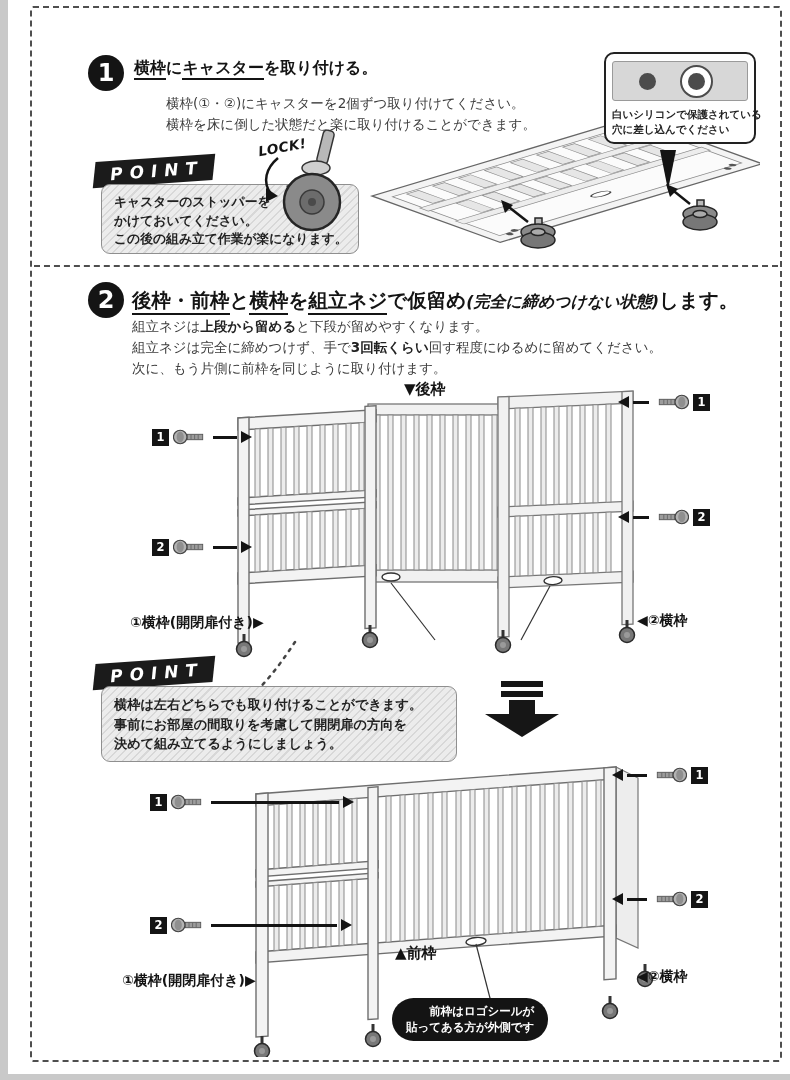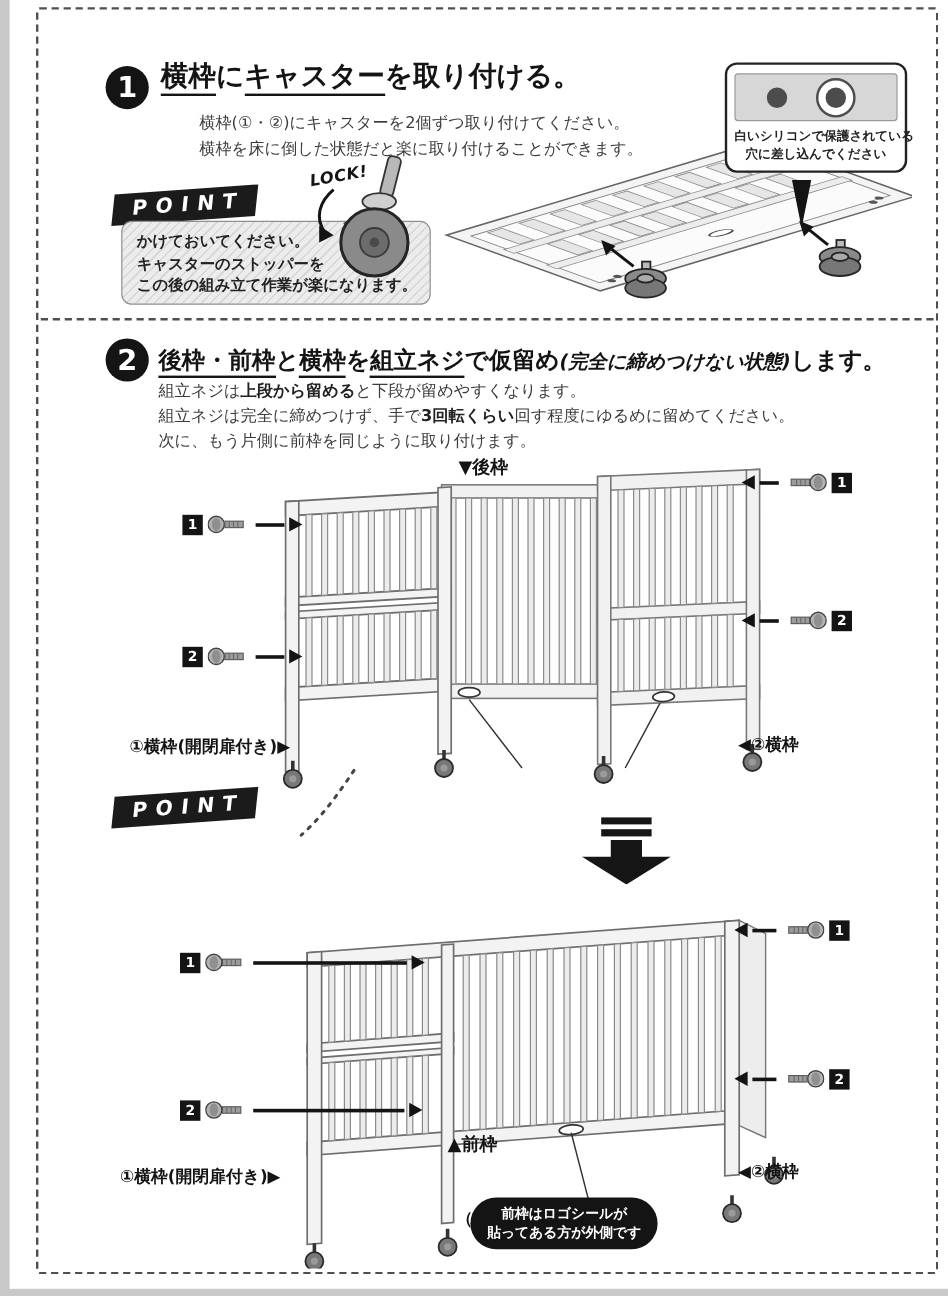--- a/index.html
+++ b/index.html
@@ -36,54 +36,54 @@
             font-size:11.5px; font-weight:bold; line-height:15.5px; padding:6px 14px; white-space:nowrap; }
 
   
   .screw-row { position:absolute; display:flex; align-items:center; gap:4px; }
   .numbox { width:17px; height:17px; background:#141414; color:#fff; font-size:11.5px; font-weight:bold;
             display:flex; align-items:center; justify-content:center; flex:none; }
   .shaft { height:3px; background:#141414; flex:none; }
   .ah-r { width:0; height:0; border-left:11px solid #141414; border-top:6px solid transparent; border-bottom:6px solid transparent; flex:none; }
   .ah-l { width:0; height:0; border-right:11px solid #141414; border-top:6px solid transparent; border-bottom:6px solid transparent; flex:none; }
 
-  .diagram-label { font-size:14px; font-weight:bold; color:#141414; white-space:nowrap; }
+  .diagram-label { font-size:14px; font-weight:bold; color:#141414; white-space:nowrap;margin-left:22px; }
 
   .lock-text { font-size:13.5px; font-weight:bold; font-style:italic; color:#141414; transform:rotate(-10deg); letter-spacing:0.5px; }
 
   
   .hole-callout { width:152px; border:2.5px solid #222; border-radius:10px; background:#fff; padding:7px 6px 6px; }
   .hole-strip { height:40px; background:#d7d7d7; border:1px solid #9a9a9a; border-radius:3px;
                 display:flex; align-items:center; gap:34px; padding-left:26px; position:relative; }
   .hole { width:17px; height:17px; border-radius:50%; background:#4c4c4c; }
   .hole-ring { width:33px; height:33px; border-radius:50%; border:2px solid #4c4c4c; background:#fff;
                display:flex; align-items:center; justify-content:center; margin-left:-10px; }
-  .hole-callout-text { font-size:10.5px; font-weight:bold; color:#222; line-height:14.5px; text-align:center; margin-top:6px; white-space:nowrap; }
+  .hole-callout-text { font-size:10.5px; font-weight:bold; color:#222; line-height:14.5px; text-align:left; margin-top:6px; white-space:nowrap; }
   .pointer-tri { width:0; height:0; border-left:8px solid transparent; border-right:8px solid transparent; border-top:40px solid #141414; }
 </style>
 </head>
 <body>
 
 <div class="sheet">
   <div class="page-border"></div>
   <div class="separator"></div>
 
   <div class="abs badge" style="left:80px; top:55px;">1</div>
-  <div class="abs step-title" style="left:126px; top:48px; font-size:23px;">
+  <div class="abs step-title" style="left:126px; top:58px; font-size:16px;">
     <span class="u">横枠</span><span>に</span><span class="u">キャスター</span><span>を取り付ける。</span>
   </div>
   <div class="abs body-text" style="left:126px; top:93px;margin-left:32px;">
     <div>横枠(①・②)にキャスターを2個ずつ取り付けてください。</div>
     <div>横枠を床に倒した状態だと楽に取り付けることができます。</div>
   </div>
 
   <div class="abs point-label" style="left:86px; top:158px;">POINT</div>
   <div class="abs point-box" style="left:93px; top:184px; width:258px; height:70px;">
+    <div>キャスターのストッパーを</div>
     <div>かけておいてください。</div>
-    <div>キャスターのストッパーを</div>
     <div>この後の組み立て作業が楽になります。</div>
   </div>
 
   <div class="abs lock-text" style="left:250px; top:139px;">LOCK!</div>
   <svg class="abs" style="left:240px; top:128px;" width="115" height="112" viewBox="0 0 115 112">
     <path d="M 30,30 C 18,40 14,54 23,66" fill="none" stroke="#141414" stroke-width="2.5"></path>
     <polygon points="18,60 30,68 18,74" fill="#141414"></polygon>
     <rect x="72" y="2" width="11" height="34" rx="4" transform="rotate(14 77 19)" fill="#b8b8b8" stroke="#333" stroke-width="1.5"></rect>
     <ellipse cx="68" cy="40" rx="14" ry="7" fill="#cfcfcf" stroke="#333" stroke-width="1.5"></ellipse>
     <polygon points="38,58 56,46 64,58 46,70" fill="#555"></polygon>
@@ -317,20 +317,25 @@
         <line x1="28" y1="6" x2="28" y2="12" stroke="#666"></line>
       </svg>
     <span class="numbox">2</span>
   </div>
 
   <div class="abs diagram-label" style="left:100px; top:614px;">①横枠(開閉扉付き)▶</div>
   <div class="abs diagram-label" style="left:607px; top:612px;">◀②横枠</div>
 
 
   <div class="abs point-label" style="left:86px; top:660px;">POINT</div>
+  <div class="abs point-box" style="left:93px; top:686px; width:356px; height:76px; font-size:13.2px; line-height:19.5px;">
+    <div>横枠は左右どちらでも取り付けることができます。</div>
+    <div>事前にお部屋の間取りを考慮して開閉扉の方向を</div>
+    <div>決めて組み立てるようにしましょう。</div>
+  </div>
 
   <svg class="abs" style="left:477px; top:681px;" width="74" height="56" viewBox="0 0 74 56">
     <rect x="16" y="0" width="42" height="6" fill="#161616"></rect>
     <rect x="16" y="10" width="42" height="6" fill="#161616"></rect>
     <rect x="24" y="19" width="26" height="16" fill="#161616"></rect>
     <polygon points="0,33 74,33 37,56" fill="#161616"></polygon>
   </svg>
 
   <svg class="abs" style="left:225px; top:752px;" width="445" height="305" viewBox="0 0 445 305">
     <defs>
@@ -444,17 +449,17 @@
         <line x1="28" y1="6" x2="28" y2="12" stroke="#666"></line>
       </svg>
     <span class="numbox">2</span>
   </div>
 
   <div class="abs diagram-label" style="left:365px; top:944px; font-size:15px;">▲前枠</div>
   <div class="abs diagram-label" style="left:372px; top:1007px; font-size:14px;">（スライド式扉）</div>
   <div class="abs diagram-label" style="left:92px; top:972px;">①横枠(開閉扉付き)▶</div>
   <div class="abs diagram-label" style="left:607px; top:968px;">◀②横枠</div>
 
-  <div class="abs bubble" style="left:384px; top:998px;">
+  <div class="abs bubble" style="left:384px; top:998px;text-align:right;">
     <div>前枠はロゴシールが</div>
     <div>貼ってある方が外側です</div>
   </div>
 </div>
 
 </body></html>

